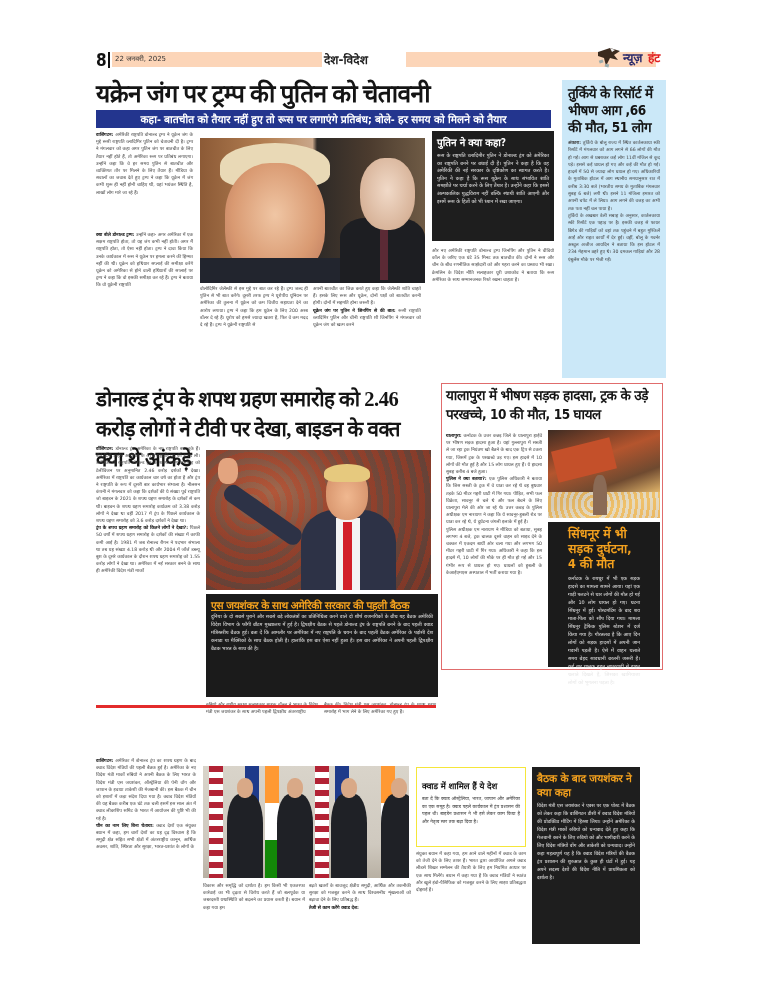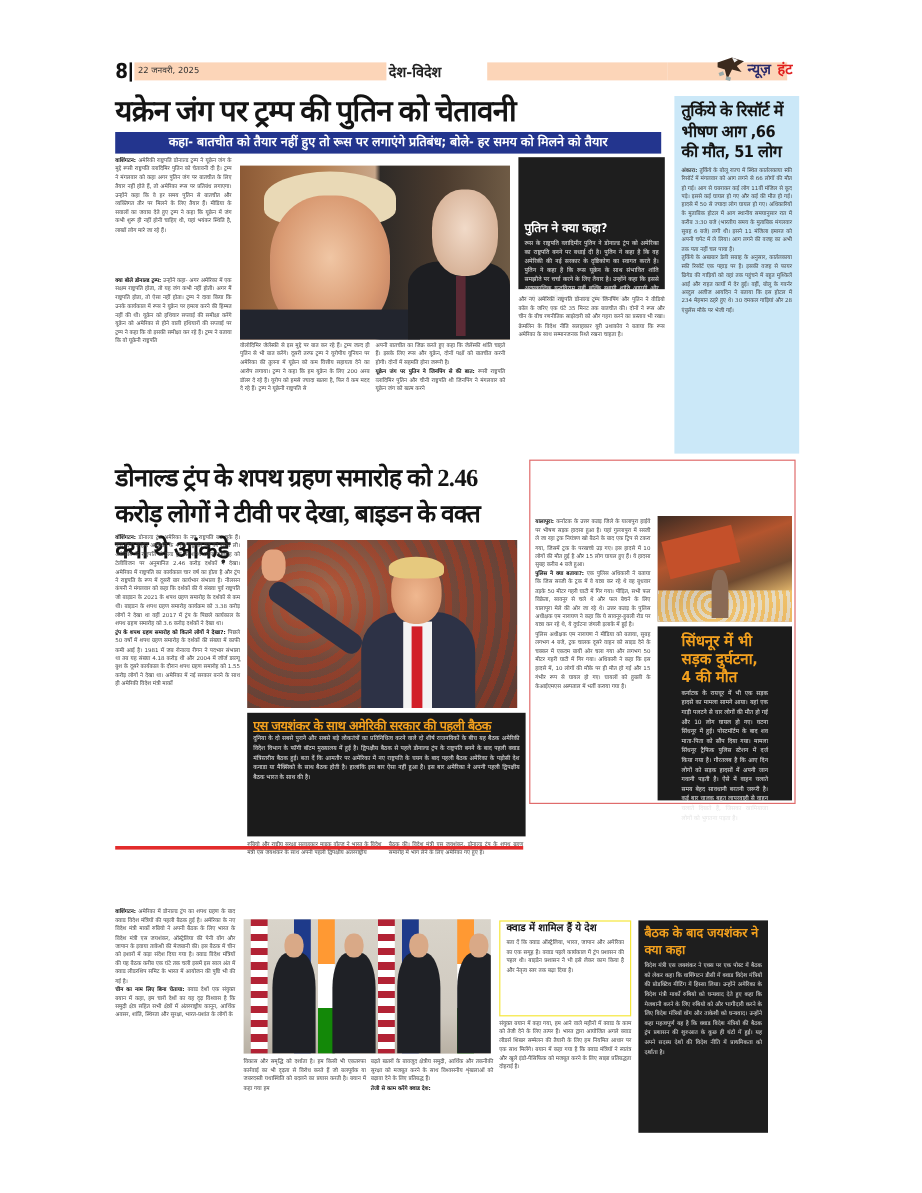--- a/index.html
+++ b/index.html
@@ -30,21 +30,21 @@
   .a1-sub { position:absolute; left: 0; top: 70px; width: 455px; height: 18px; background:#23358e; color:#fff; font: bold 10.5px "DejaVu Sans Condensed", "DejaVu Sans", sans-serif; text-align:center; line-height:18px; white-space:nowrap; overflow:hidden; }
   .a1-col1 { position:absolute; left: 0; top: 91px; width: 97px; }
   .a1-photo { position:absolute; left: 104px; top: 98px; width: 225px; height: 145px; background: linear-gradient(90deg, #8c5a36 0%, #b58154 30%, #c9a78a 50%, #2e2a27 52%, #4b3b2e 75%, #6f5b45 100%); overflow:hidden; }
   .a1-photo .face1 { position:absolute; left: 25px; top: 25px; width: 100px; height: 115px; border-radius: 45% 45% 40% 40%; background: radial-gradient(ellipse at 50% 45%, #f0c6a4 0%, #d99a72 60%, #b8755a 100%); }
   .a1-photo .hair1 { position:absolute; left: 20px; top: 5px; width: 110px; height: 45px; border-radius: 50% 50% 30% 30%; background: #e9d9b6; }
   .a1-photo .suit1 { position:absolute; left: 0; top: 120px; width: 150px; height: 30px; background:#22252e; }
   .a1-photo .face2 { position:absolute; left: 160px; top: 20px; width: 55px; height: 72px; border-radius: 45%; background: radial-gradient(ellipse at 50% 45%, #f1dac8 0%, #d8b49a 70%, #b59076 100%); }
   .a1-photo .suit2 { position:absolute; left: 140px; top: 80px; width: 85px; height: 65px; background:#1d1e22; border-radius: 30% 30% 0 0; }
   .a1-photo .tie2 { position:absolute; left: 180px; top: 92px; width: 8px; height: 50px; background:#5b2a35; }
   .a1-box { position:absolute; left: 336px; top: 91px; width: 122px; height: 110px; background:#1e1e1e; padding: 5px 5px; }
-  .a1-box .bh { font: bold 10px "DejaVu Sans Condensed", "DejaVu Sans", sans-serif; color:#fff; line-height: 14px; margin-bottom: 2px; margin-top: 48px; }
+  .a1-box .bh { font: bold 10px "DejaVu Sans Condensed", "DejaVu Sans", sans-serif; color:#fff; line-height: 14px; margin-bottom: 2px; }
   .a1-box .bt { font-size: 5px; line-height: 7.6px; color:#e6e6e6; text-align: justify; }
   .a1-colA { position:absolute; left: 104px; top: 245px; width: 108px; }
   .a1-colB { position:absolute; left: 217px; top: 245px; width: 108px; }
   .a1-colC { position:absolute; left: 336px; top: 207px; width: 122px; }
   .a1-col1b { position:absolute; left: 0; top: 191px; width: 97px; }
 
   
   .tk { position:absolute; left: 466px; top: 40px; width: 104px; height: 298px; background:#cbe8f8; padding: 5px 6px; }
   .tk .th { font: bold 13.5px "DejaVu Sans Condensed", "DejaVu Sans", sans-serif; color:#141414; line-height: 17px; letter-spacing: -0.4px; margin-bottom: 3px; }
   .tk .bt { font-size: 4.6px; line-height: 7.3px; color:#444; text-align: justify; }
@@ -83,21 +83,21 @@
 
   
   .a3-head { position:absolute; left: 0; top: 683px; width: 664px; font-size: 19.5px; line-height: 28px; white-space: nowrap; letter-spacing: -0.6px; }
   .a3-col1 { position:absolute; left: 0; top: 717px; width: 100px; }
   .a3-photo { position:absolute; left: 107px; top: 726px; width: 206px; height: 112px; background: linear-gradient(180deg, #d9d4ca 0%, #cfc9bf 70%, #b8b0a3 100%); overflow:hidden; }
   .a3-photo .flag { position:absolute; top: 0; width: 14px; height: 112px; }
   .a3-photo .man { position:absolute; top: 28px; width: 36px; height: 84px; background:#1f2126; border-radius: 35% 35% 0 0; }
   .a3-photo .head { position:absolute; top: 12px; width: 16px; height: 20px; border-radius: 45%; background:#d9a987; }
   .a3-colA { position:absolute; left: 107px; top: 842px; width: 102px; }
   .a3-colB { position:absolute; left: 213px; top: 842px; width: 102px; }
-  .quad { position:absolute; left: 320px; top: 727px; width: 110px; height: 80px; border: 1.5px solid #f5e63a; padding: 0 5px; background:#fff; }
+  .quad { position:absolute; left: 320px; top: 727px; width: 110px; height: 80px; border: 1.5px solid #f5e63a; padding: 12px 5px; background:#fff; }
   .quad .bh { font: bold 8.5px "DejaVu Sans Condensed", "DejaVu Sans", sans-serif; color:#141414; line-height: 13px; margin-bottom: 2px; }
   .quad .bt { font-size: 4.7px; line-height: 7.6px; color:#444; text-align: justify; }
   .a3-colC { position:absolute; left: 320px; top: 810px; width: 110px; }
   .jbox { position:absolute; left: 436px; top: 727px; width: 108px; height: 177px; background:#1e1e1e; padding: 4px 5px; }
   .jbox .bh { font: bold 10.5px "DejaVu Sans Condensed", "DejaVu Sans", sans-serif; color:#f2a01e; line-height: 14px; margin-bottom: 3px; }
   .jbox .bt { font-size: 4.8px; line-height: 8px; color:#e6e6e6; text-align: justify; }
 </style>
 </head>
 <body>
 
@@ -184,20 +184,21 @@
     <div class="hair"></div>
   </div>
   <div class="a2-box">
     <div class="bh">एस जयशंकर के साथ अमेरिकी सरकार की पहली बैठक</div>
     <div class="bt">दुनिया के दो सबसे पुराने और सबसे बड़े लोकतंत्रों का प्रतिनिधित्व करने वाले दो शीर्ष राजनयिकों के बीच यह बैठक अमेरिकी विदेश विभाग के फॉगी बॉटम मुख्यालय में हुई है। द्विपक्षीय बैठक से पहले डोनाल्ड ट्रंप के राष्ट्रपति बनने के बाद पहली क्वाड मंत्रिस्तरीय बैठक हुई। बता दें कि आमतौर पर अमेरिका में नए राष्ट्रपति के चयन के बाद पहली बैठक अमेरिका के पड़ोसी देश कनाडा या मैक्सिको के साथ बैठक होती है। हालांकि इस बार ऐसा नहीं हुआ है। इस बार अमेरिका ने अपनी पहली द्विपक्षीय बैठक भारत के साथ की है।</div>
   </div>
   <div class="body-text a2-colA">रुबियो और राष्ट्रीय सुरक्षा सलाहकार माइक वॉल्ज ने भारत के विदेश मंत्री एस जयशंकर के साथ अपनी पहली द्विपक्षीय अंतरराष्ट्रीय</div>
   <div class="body-text a2-colB">बैठक की। विदेश मंत्री एस जयशंकर, डोनाल्ड ट्रंप के शपथ ग्रहण समारोह में भाग लेने के लिए अमेरिका गए हुए हैं।</div>
 
   <div class="yl">
+    <div class="yh">यालापुरा में भीषण सड़क हादसा, ट्रक के उड़े परखच्चे, 10 की मौत, 15 घायल</div>
     <div class="body-text ycol">
       <b>यालापुरा:</b>
       <span>कर्नाटक के उत्तर कन्नड़ जिले के यालापुरा हाईवे पर भीषण सड़क हादसा हुआ है। यहां गुल्लापुरा में सब्जी ले जा रहा ट्रक नियंत्रण खो बैठने के बाद एक ट्रिप से टकरा गया, जिसमें ट्रक के परखच्चे उड़ गए। इस हादसे में 10 लोगों की मौत हुई है और 15 लोग घायल हुए हैं। ये हादसा सुबह करीब 4 बजे हुआ।</span><br>
       <b>पुलिस ने क्या बताया?:</b>
       <span>एक पुलिस अधिकारी ने बताया कि जिस सब्जी के ट्रक में वे यात्रा कर रहे थे वह बुधवार तड़के 50 मीटर गहरी घाटी में गिर गया। पीड़ित, सभी फल विक्रेता, सावनूर से चले थे और फल बेचने के लिए यालापुरा मेले की ओर जा रहे थे। उत्तर कन्नड़ के पुलिस अधीक्षक एम नारायण ने कहा कि ये सावनूर-हुबली रोड पर यात्रा कर रहे थे, ये दुर्घटना जंगली इलाके में हुई है।</span><br>
       <span>पुलिस अधीक्षक एम नारायण ने मीडिया को बताया, सुबह लगभग 4 बजे, ट्रक चालक दूसरे वाहन को साइड देने के चक्कर में एकदम बायीं ओर चला गया और लगभग 50 मीटर गहरी घाटी में गिर गया। अधिकारी ने कहा कि इस हादसे में, 10 लोगों की मौके पर ही मौत हो गई और 15 गंभीर रूप से घायल हो गए। घायलों को हुबली के केआईएमएस अस्पताल में भर्ती कराया गया है।</span>
     </div>
     <div class="yphoto">
       <div class="truck"></div>
       <div class="ground"></div>

